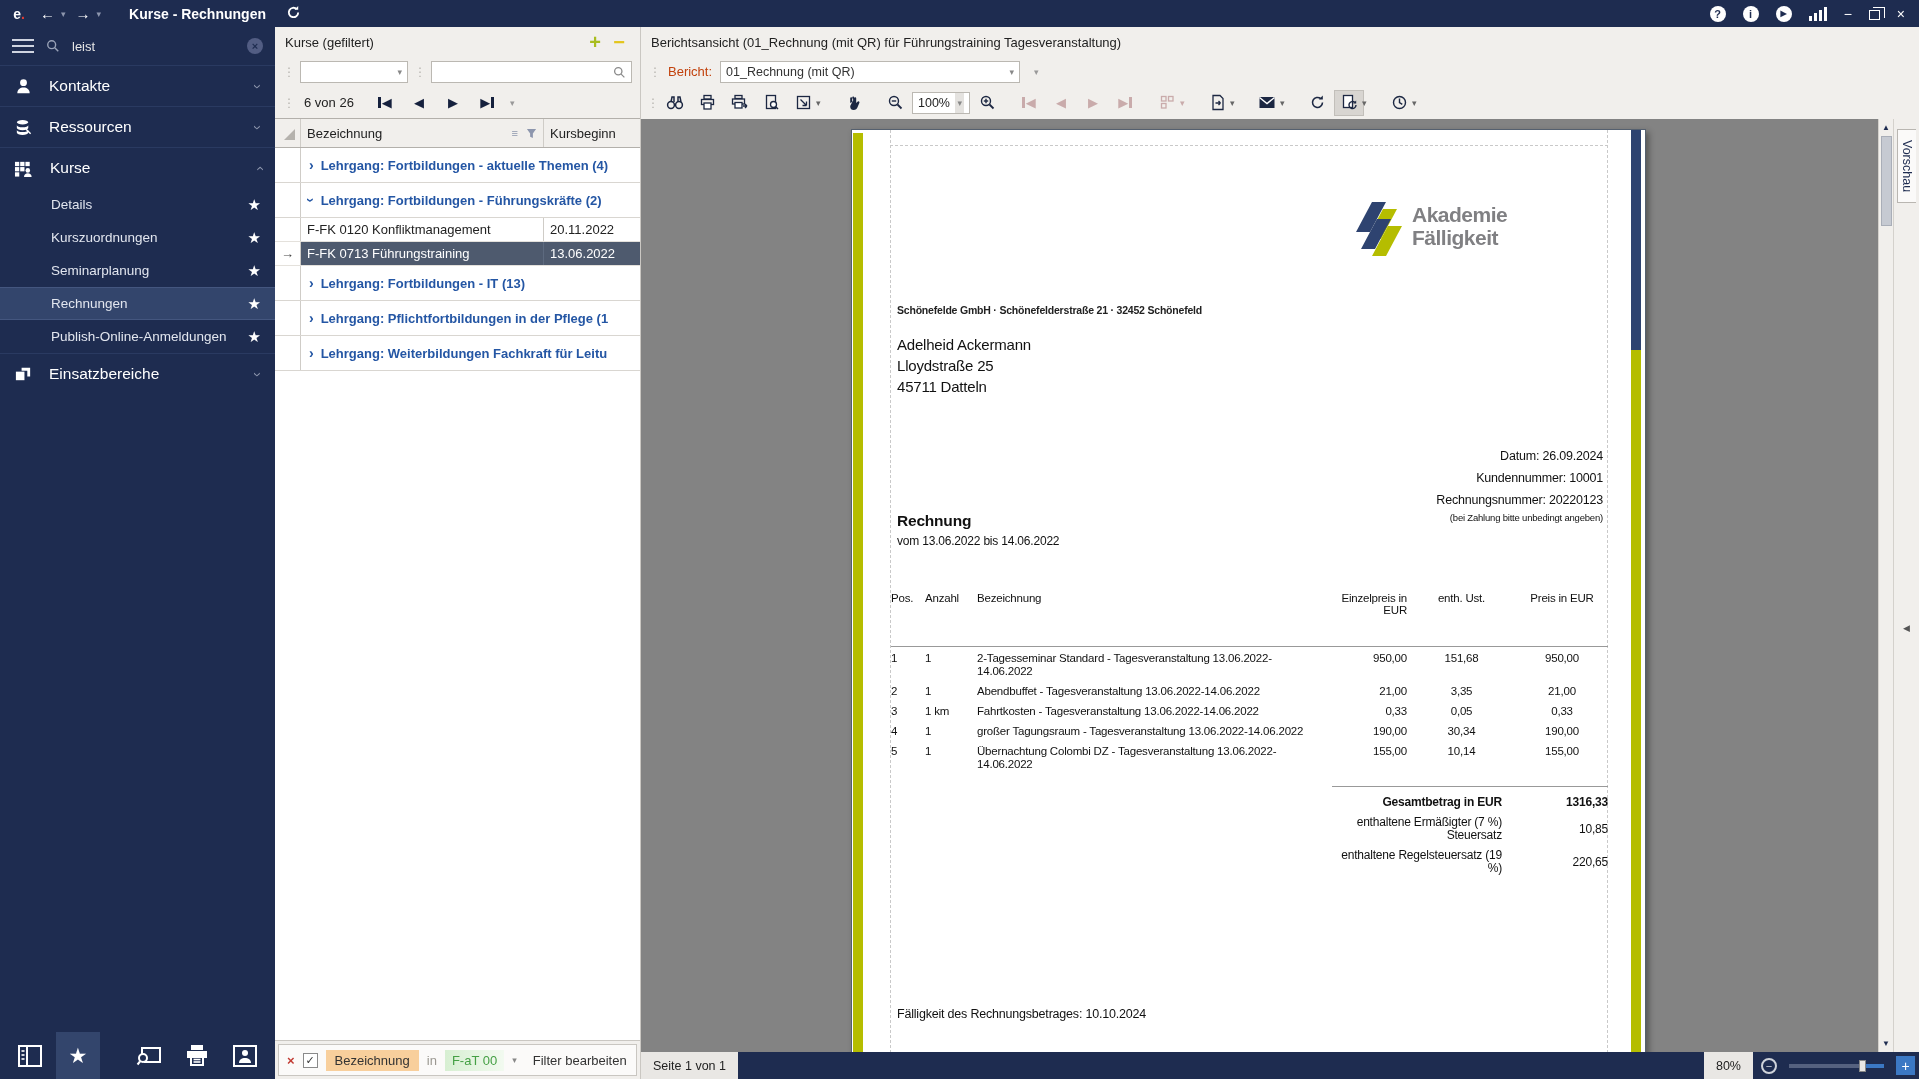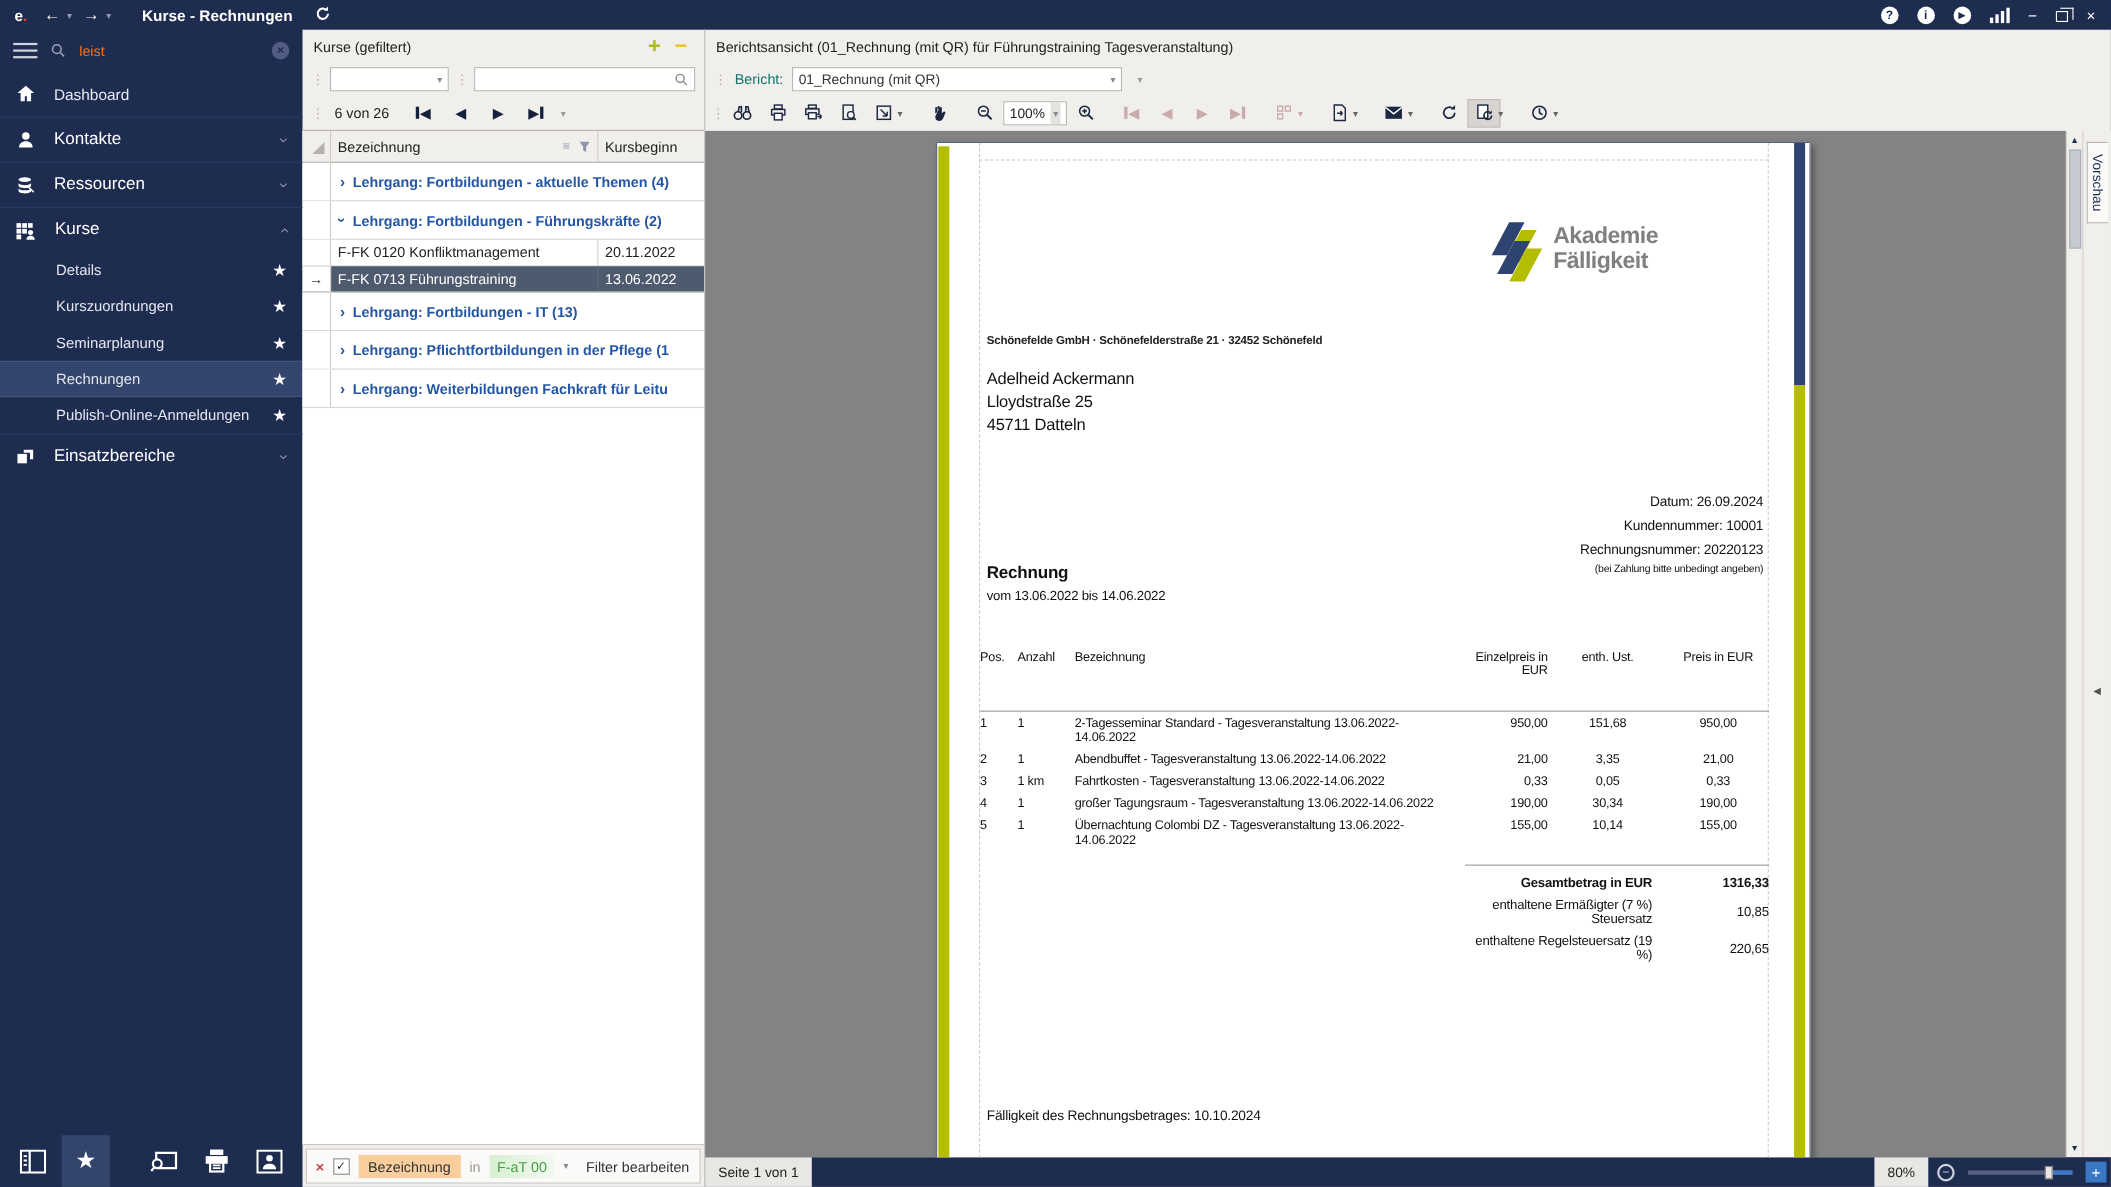--- a/index.html
+++ b/index.html
@@ -23,21 +23,21 @@
   .restore-ico{width:11px;height:10px;border:1.5px solid #fff;position:relative;margin-top:2px}
   .restore-ico:before{content:"";position:absolute;top:-4px;left:3px;width:11px;height:10px;border:1.5px solid #fff;border-bottom:none;border-left:none}
 
   .main{display:flex;height:1052px}
 
   
   .sidebar{width:275px;background:#1e2c50;display:flex;flex-direction:column;color:#e8ebf2;flex:none}
   .side-search{height:38px;display:flex;align-items:center;gap:12px;padding:0 12px;flex:none}
   .hamb{width:22px;display:flex;flex-direction:column;gap:4px}
   .hamb span{height:2px;background:#cfd4e0;display:block}
-  .side-search .stext{color:#f97316;font-size:13px;flex:1}
+  .side-search .stext{color:#e5e5e5;font-size:13px;flex:1}
   .clear-x{width:16px;height:16px;border-radius:50%;background:#525d83;color:#1e2c50;font-size:11px;display:flex;align-items:center;justify-content:center;font-weight:bold}
   .nav-item{height:41px;display:flex;align-items:center;gap:16px;padding:0 14px;position:relative;flex:none}
   .nav-item.bold{font-weight:normal;font-size:15.5px;color:#fff;border-top:1px solid #2a3a61}
   .nav-item.plain{font-size:14px}
   .nav-item .chev{margin-left:auto;color:#8d96ad;font-size:15px;transform:rotate(90deg)}
   .nav-item .chev.up{transform:rotate(-90deg)}
   .sub-item{height:33px;display:flex;align-items:center;padding:0 14px 0 51px;font-size:13.5px;color:#e2e6ef;flex:none}
   .sub-item .star{margin-left:auto;color:#fff;font-size:15px}
   .sub-item.sel{background:#33456c;border-top:1px solid #44567f;border-bottom:1px solid #44567f}
   .side-flex{flex:1}
@@ -94,21 +94,21 @@
   .chip-orange{background:#f8cf9c;padding:3px 9px;color:#333}
   .f-in{color:#9b9891}
   .chip-green{background:linear-gradient(90deg,#d7efd2,#f2faf0);padding:3px 7px;color:#45a045}
   .fcaret{color:#888;font-size:9px}
   .f-edit{color:#333;margin-left:8px}
 
   
   .reportpanel{flex:1;background:#f1efec;display:flex;flex-direction:column;min-width:0}
   .rp-header{height:30px;display:flex;align-items:center;padding:0 10px;font-size:13px;color:#222;flex:none}
   .rp-bericht{height:29px;display:flex;align-items:center;gap:8px;padding:0 8px;flex:none}
-  .rp-bericht .lab{font-size:13px;color:#0f766e}
+  .rp-bericht .lab{font-size:13px;color:#c2410c}
   .rp-combo{width:300px}
   .mini-caret-btn{color:#999;font-size:9px;padding:0 6px}
   .rp-toolbar{height:33px;display:flex;align-items:center;gap:2px;padding:0 6px;flex:none}
   .tbico{width:30px;height:26px;display:flex;align-items:center;justify-content:center;flex:none}
   .tbico svg{display:block}
   .tb-sep{width:8px}
   .tbcaret{color:#666;font-size:9px;width:10px;margin-left:-4px}
   .tbcaret.dis{color:#c9abab}
   .zoombox{width:58px;height:22px;background:#fff;border:1px solid #bbb8b2;display:flex;align-items:center;font-size:12.5px;padding:0 5px;color:#222}
   .zoombox .ccaret{margin-left:auto;color:#888;font-size:9px;background:#e4e2df;padding:0 2px;align-self:stretch;display:flex;align-items:center}
@@ -220,26 +220,20 @@
             <span></span>
           </span>
         <svg width="14" height="14" viewBox="0 0 16 16">
             <circle cx="6.5" cy="6.5" r="4.5" fill="none" stroke="#9aa3b8" stroke-width="1.6"></circle>
             <line x1="10" y1="10" x2="14" y2="14" stroke="#9aa3b8" stroke-width="1.6"></line>
           </svg>
         <span class="stext">leist</span>
         <span class="clear-x">×</span>
       </div>
 
-      <div class="nav-item plain">
-        <svg width="19" height="19" viewBox="0 0 20 20">
-            <path d="M10 2 18 9h-3v8h-4v-5H9v5H5V9H2z" fill="#fff"></path>
-          </svg>
-        <span>Dashboard</span>
-      </div>
 
       <div class="nav-item bold">
         <svg width="19" height="19" viewBox="0 0 20 20">
             <circle cx="10" cy="6" r="3.6" fill="#fff"></circle>
             <path d="M3.5 17c0-4 3-6 6.5-6s6.5 2 6.5 6z" fill="#fff"></path>
           </svg>
         <span>Kontakte</span>
         <span class="chev">›</span>
       </div>
 

